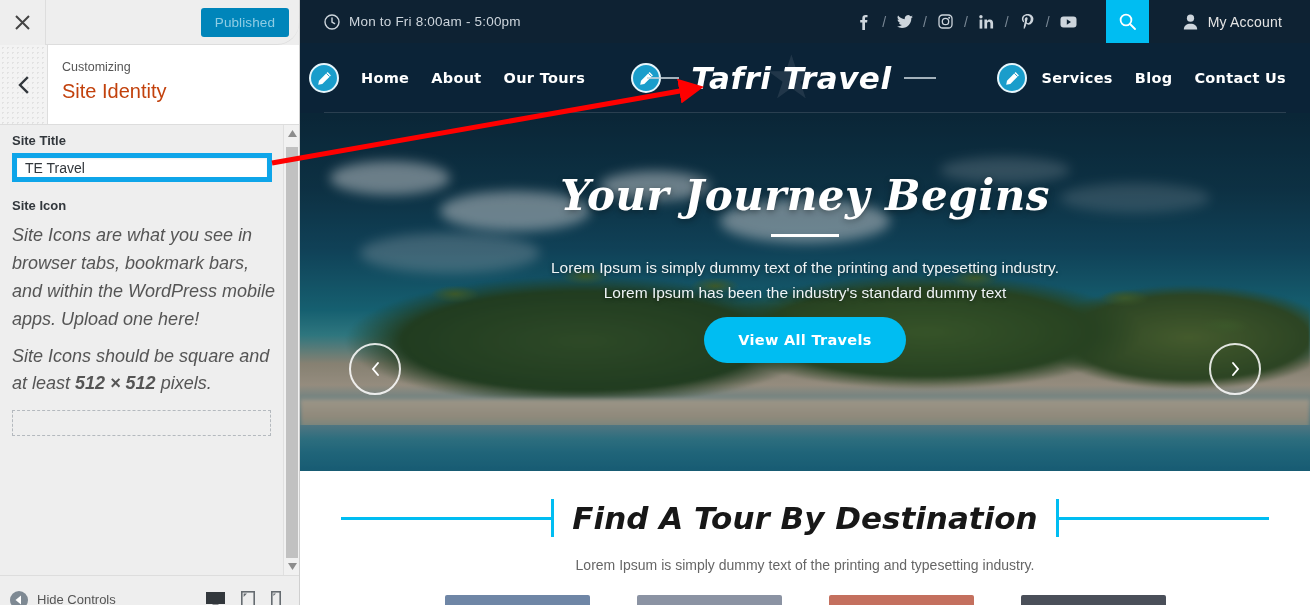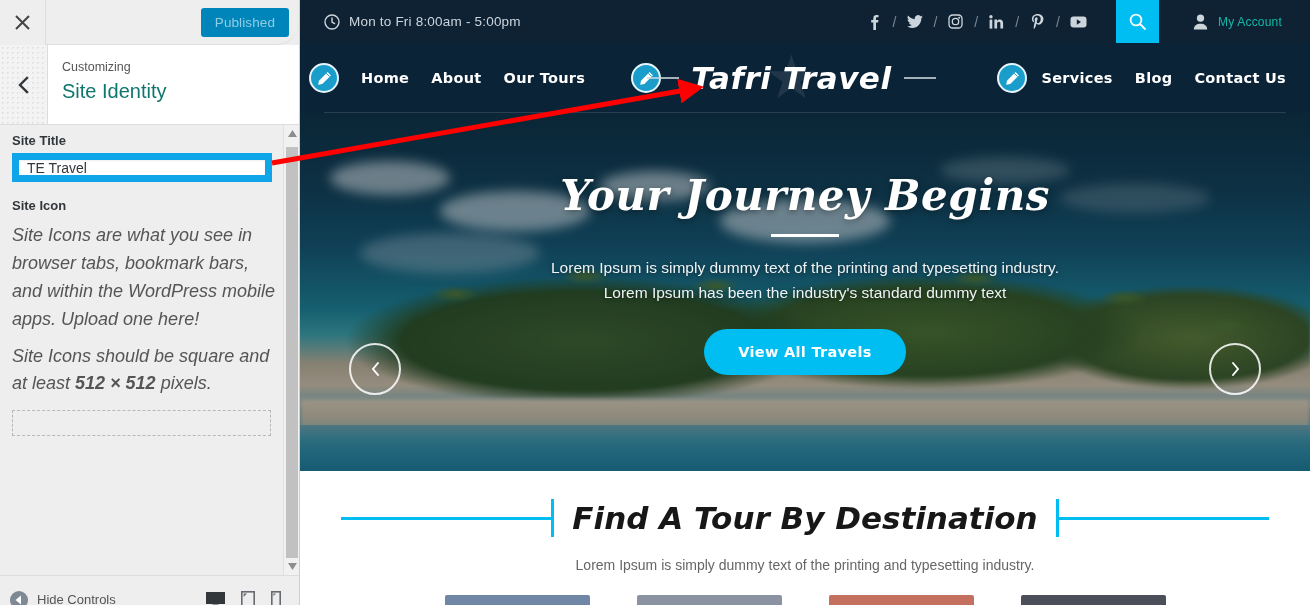--- a/index.html
+++ b/index.html
@@ -42,21 +42,21 @@
   .panel-back {
     width:48px; background:#f3f3f3; border-right:1px solid #ddd;
     display:flex; align-items:center; justify-content:center;
     cursor:pointer;
     background-image:radial-gradient(#e2e2e2 1px, transparent 1px);
     background-size:5px 5px;
   }
   .panel-back svg { display:block; }
   .panel-titles { padding:14px 0 0 14px; }
   .panel-kicker { font-size:12.5px; color:#555; line-height:1.4; }
-  .panel-title { font-size:20px; color:#0f766e; font-weight:400; line-height:1.45; }
+  .panel-title { font-size:20px; color:#c2410c; font-weight:400; line-height:1.45; }
 
   .panel-body {
     flex:1; position:relative; overflow:hidden;
     background:#eeeeee;
   }
   .scroll-area { position:absolute; inset:0 16px 0 0; padding:0; }
 
   
   .logo-control {
     margin:6px 8px 0 8px; border:3px solid #e80000; background:#eeeeee;
@@ -83,21 +83,21 @@
   .wp-btn {
     background:#f7f7f7; border:1px solid #ccc; border-radius:3px;
     font-size:13px; color:#555; padding:5px 11px; cursor:pointer;
     font-family:"Liberation Sans", sans-serif; line-height:1.6;
     box-shadow:0 1px 0 #ccc;
   }
 
   .field-block { padding:8px 12px 0 12px; }
   .field-label { font-size:13px; font-weight:bold; color:#32373c; margin-bottom:5px; }
   .field-input {
-    width:260px; height:29px; border:7px solid #0ea5e9; background:#fff;
+    width:260px; height:29px; border:5px solid #0ea5e9; background:#fff;
     font-size:14px; color:#32373c; padding:3px 8px;
     font-family:"Liberation Sans", sans-serif;
     box-shadow:inset 0 1px 2px rgba(0,0,0,.07);
   }
   .field-desc {
     font-size:18px; color:#555; font-style:italic; line-height:1.55;
     margin-top:9px; width:264px;
   }
   .field-desc b { font-weight:bold; font-style:italic; }
   .dashed-box {
@@ -150,21 +150,21 @@
     width:23px; display:flex; align-items:center; justify-content:center;
     color:#cdd5dc; cursor:pointer;
   }
   .socials .sep { color:#8b99a6; font-size:14px; padding:0 7px; opacity:.85; }
   .search-btn {
     width:43px; height:43px; background:#00bdf2; margin-left:26px;
     display:flex; align-items:center; justify-content:center; cursor:pointer;
   }
   .account {
     display:flex; align-items:center; gap:10px; padding:0 28px 0 34px;
-    color:#14b8a6; font-size:12px; cursor:pointer; letter-spacing:.2px;
+    color:#e5e5e5; font-size:14px; cursor:pointer; letter-spacing:.2px;
   }
 
   .site-nav {
     height:70px; background:#0b2337; position:relative;
     display:flex; align-items:center;
   }
   .nav-underline {
     position:absolute; left:24px; right:24px; bottom:0; height:1px;
     background:rgba(255,255,255,.13);
   }
@@ -236,21 +236,21 @@
     font-size:42px; color:#fff; font-weight:bold; font-style:italic;
     font-family:"DejaVu Serif", serif; letter-spacing:.5px;
     text-shadow:0 2px 6px rgba(0,0,0,.35);
   }
   .hero-rule { width:68px; height:3px; background:#fff; margin:14px 0 18px 0; }
   .hero-sub {
     width:510px; text-align:center; color:#eef3f5; font-size:15.5px;
     line-height:1.62; text-shadow:0 1px 4px rgba(0,0,0,.45);
   }
   .hero-btn {
-    margin-top:24px; background:#00bdf2; color:#fff; border:none;
+    margin-top:12px; background:#00bdf2; color:#fff; border:none;
     padding:15px 34px; border-radius:26px; font-size:14.5px; font-weight:bold;
     font-family:"DejaVu Sans", sans-serif; cursor:pointer; letter-spacing:.3px;
   }
   .hero-arrow {
     position:absolute; top:230px; width:52px; height:52px; border-radius:50%;
     border:2px solid rgba(255,255,255,.85); display:flex; align-items:center;
     justify-content:center; cursor:pointer; z-index:6;
   }
   .hero-arrow.left { left:49px; } .hero-arrow.right { right:49px; }
 

